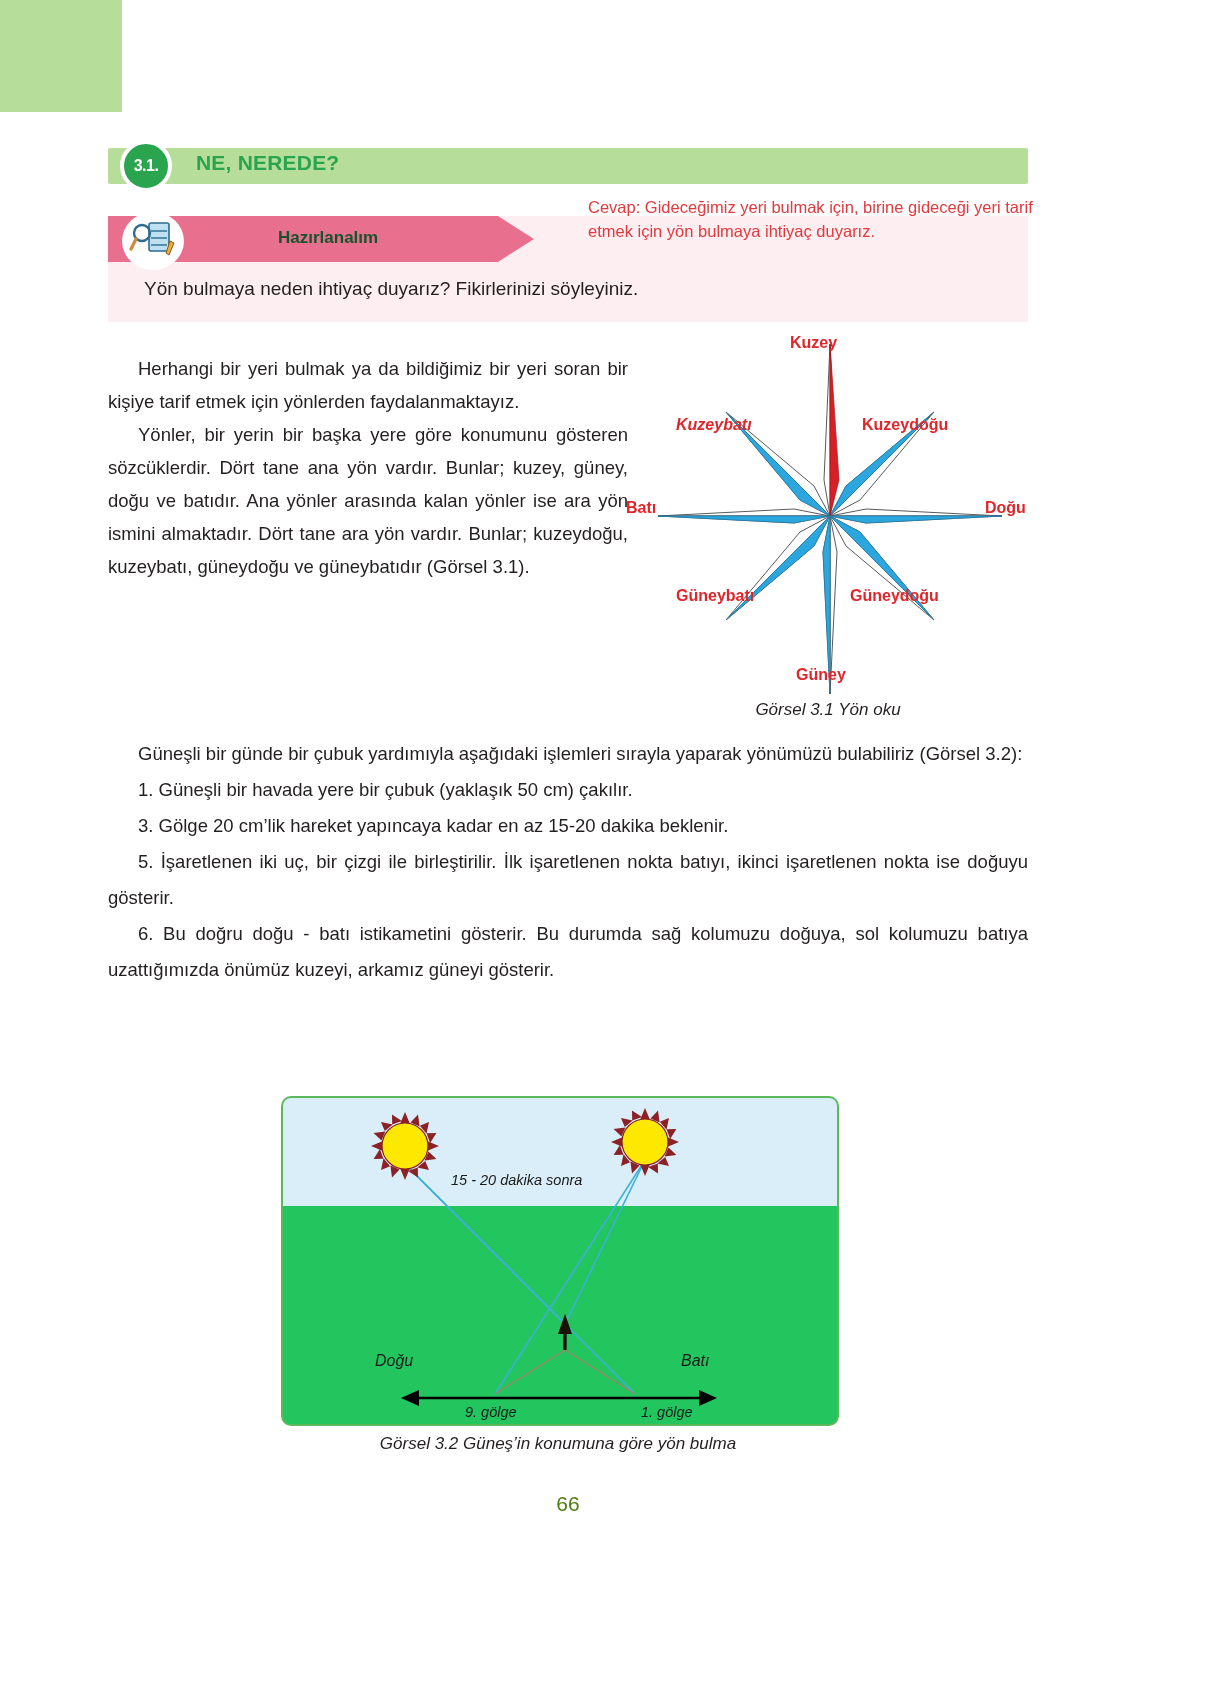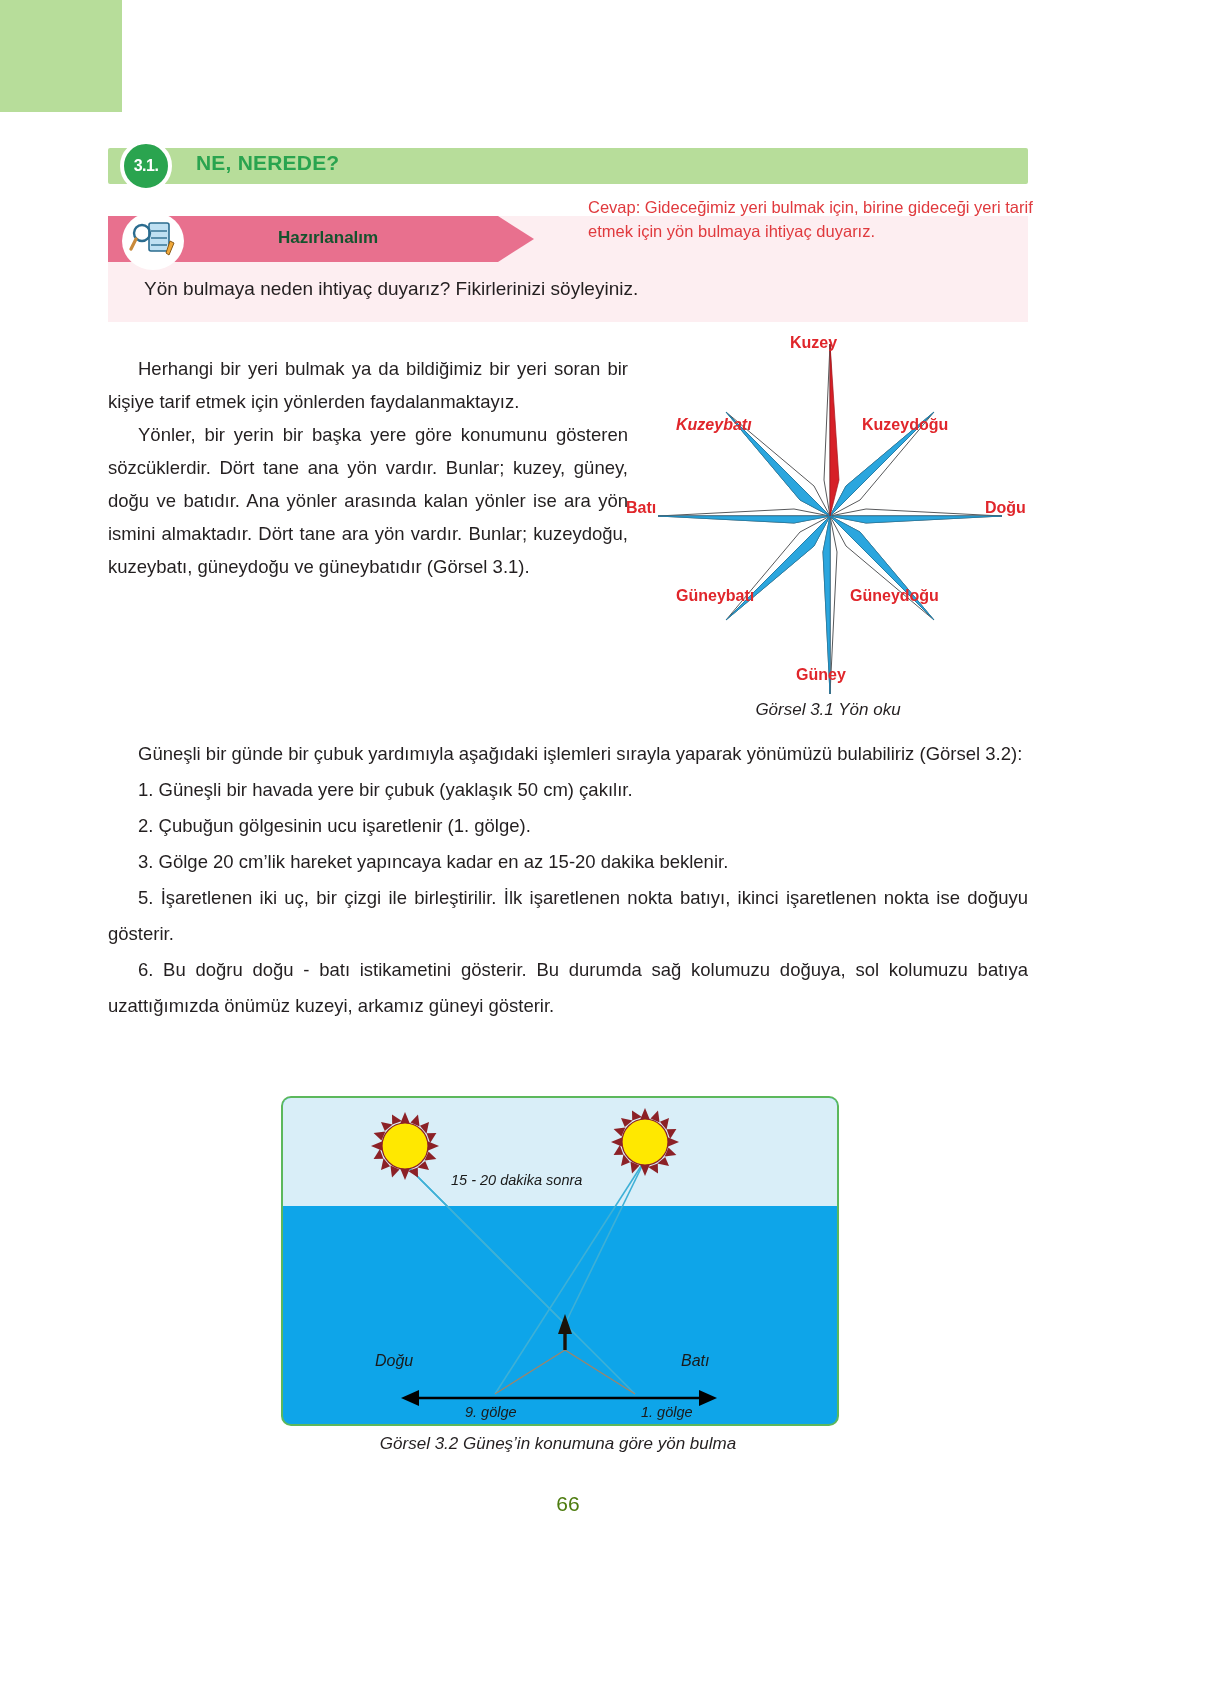--- a/index.html
+++ b/index.html
@@ -144,21 +144,21 @@
   .flow p.just{ text-align:justify; text-indent:30px; }
   .flow p.item{ text-indent:30px; }
 
   
   .fig2{
     position:absolute; left:173px; top:1096px;
     width:554px; height:326px;
     border:2px solid #5cb85c;
     border-radius:10px;
     overflow:hidden;
-    background:#0ea5e9;
+    background:#22c55e;
   }
   .fig2 .sky{
     position:absolute; left:0; top:0; width:100%; height:108px;
     background:#d9eef8;
   }
   .fig2-caption{
     position:absolute; left:173px; top:1434px;
     width:554px; text-align:center;
     font-size:17px; font-style:italic; color:#231f20;
   }
@@ -265,21 +265,20 @@
     <div class="cmp-label" style="left:178px; top:340px;">Güney</div>
     <div class="cmp-label" style="left:58px; top:261px;">Güneybatı</div>
     <div class="cmp-label" style="left:8px; top:173px;">Batı</div>
     <div class="cmp-label" style="left:58px; top:90px;font-style:italic;">Kuzeybatı</div>
   </div>
   <div class="compass-caption">Görsel 3.1 Yön oku</div>
 
   <div class="flow">
     <p class="just">Güneşli bir günde bir çubuk yardımıyla aşağıdaki işlemleri sırayla yaparak yönümüzü bulabiliriz (Görsel 3.2):</p>
     <p class="item">1. Güneşli bir havada yere bir çubuk (yaklaşık 50 cm) çakılır.</p>
-    <p class="item">2. Çubuğun gölgesinin ucu işaretlenir (1. gölge).</p>
     <p class="item">3. Gölge 20 cm’lik hareket yapıncaya kadar en az 15-20 dakika beklenir.</p>
     <p class="just">5. İşaretlenen iki uç, bir çizgi ile birleştirilir. İlk işaretlenen nokta batıyı, ikinci işaretlenen nokta ise doğuyu gösterir.</p>
     <p class="just">6. Bu doğru doğu - batı istikametini gösterir. Bu durumda sağ kolumuzu doğuya, sol kolumuzu batıya uzattığımızda önümüz kuzeyi, arkamız güneyi gösterir.</p>
   </div>
 
   <div class="fig2">
     <div class="sky"></div>
     <svg width="550" height="322" viewBox="0 0 550 322" style="position:absolute;left:0;top:0;" aria-hidden="true">
 
       <g stroke="#3eb0d6" stroke-width="1.6" fill="none">

